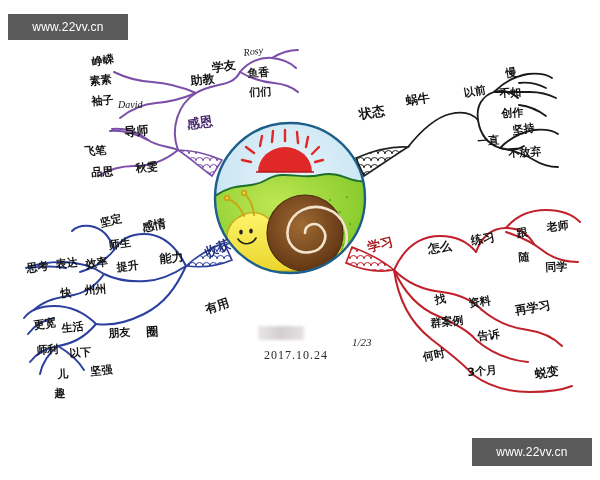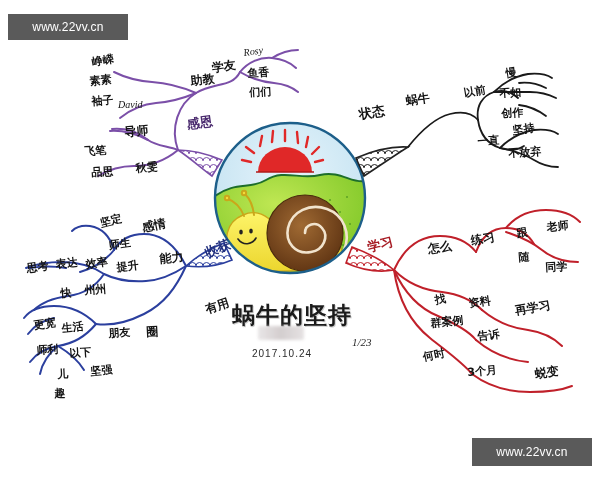--- a/index.html
+++ b/index.html
@@ -32,23 +32,23 @@
   .lbl.s10{font-size:10px;font-weight:700;}
   .lbl.lat{font-family:"Liberation Serif", serif;font-weight:400;font-style:italic;}
 
   #title{
     position:absolute;left:232px;top:300px;
     font-family:"DejaVu Sans", sans-serif;
     font-size:23px;font-weight:700;color:#1b1b1b;letter-spacing:1px;
     text-shadow:1px 1px 0 #cfcfcf;
   }
   #date{
-    position:absolute;left:252px;top:348px;
-    font-family:Liberation Sans, sans-serif;
-    font-size:10px;color:#2a2a2a;letter-spacing:1px;
+    position:absolute;left:264px;top:348px;
+    font-family:Liberation Serif, serif;
+    font-size:12px;color:#2a2a2a;letter-spacing:1px;
   }
   #page-no{
     position:absolute;left:352px;top:336px;
     font-family:"Liberation Serif", serif;
     font-size:11px;color:#2a2a2a;font-style:italic;
   }
   #smudge{
     position:absolute;left:258px;top:326px;width:46px;height:14px;
     background:linear-gradient(90deg,#e6e3e4,#cfc9ca,#e3dfe0);
     filter:blur(1.6px);opacity:.9;border-radius:2px;
@@ -277,21 +277,20 @@
   <div class="lbl s11" style="left:545px;top:262px;transform:rotate(-3deg);">同学</div>
   <div class="lbl s11" style="left:434px;top:295px;transform:rotate(-10deg);">找</div>
   <div class="lbl s11" style="left:468px;top:298px;transform:rotate(-8deg);">资料</div>
   <div class="lbl s12" style="left:514px;top:305px;transform:rotate(-10deg);">再学习</div>
   <div class="lbl s11" style="left:430px;top:318px;transform:rotate(-6deg);">群案例</div>
   <div class="lbl s11" style="left:477px;top:331px;transform:rotate(-6deg);">告诉</div>
   <div class="lbl s11" style="left:422px;top:352px;transform:rotate(-12deg);">何时</div>
   <div class="lbl s11" style="left:467px;top:367px;transform:rotate(-5deg);">3个月</div>
   <div class="lbl s12" style="left:534px;top:368px;transform:rotate(-8deg);">蜕变</div>
 
-  <div id="title">蜗牛的坚持</div>
   <div id="smudge"></div>
   <div id="date">2017.10.24</div>
   <div id="page-no">1/23</div>
 
   <div class="wm" id="wm-top">www.22vv.cn</div>
   <div class="wm" id="wm-bottom">www.22vv.cn</div>
 
 </div>
 
 </body></html>

